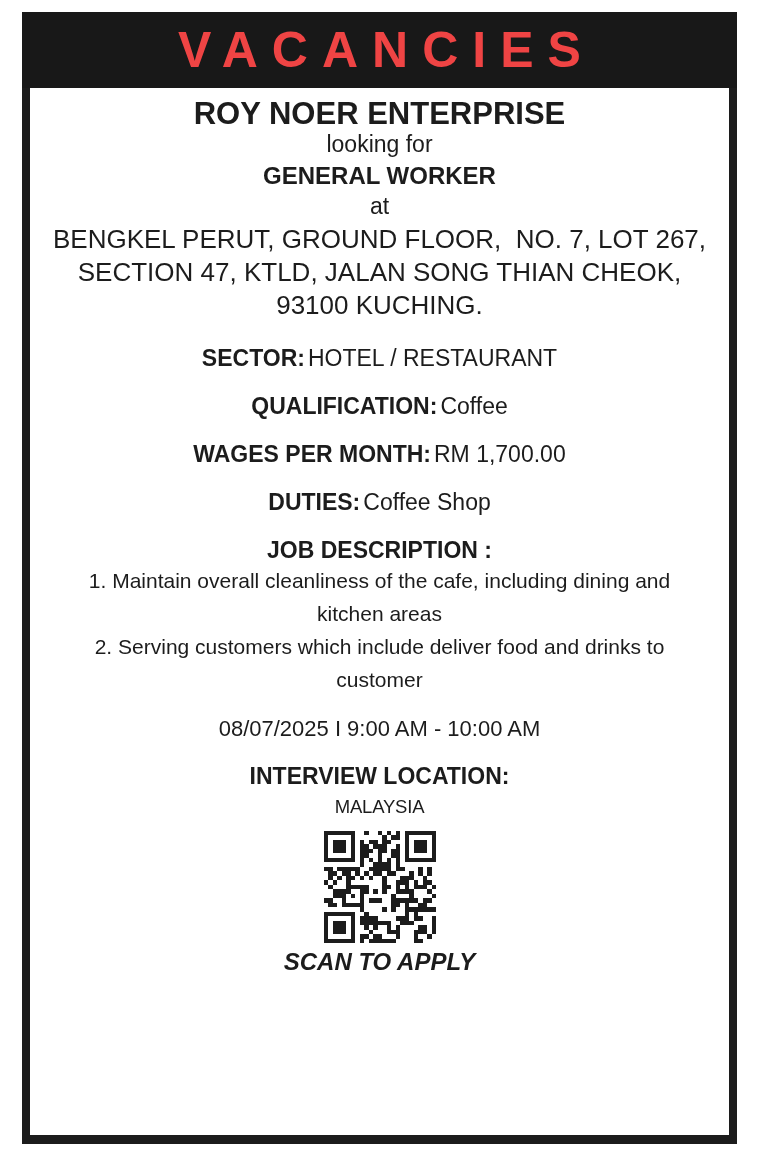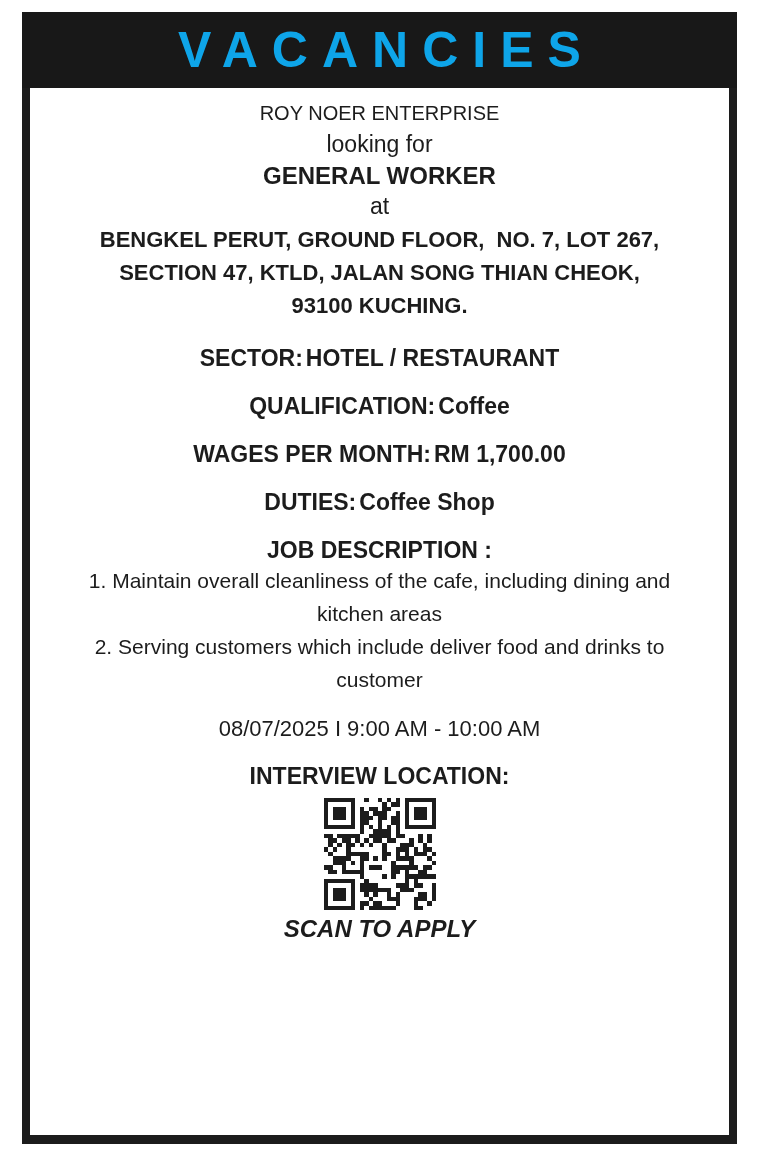--- a/index.html
+++ b/index.html
@@ -12,39 +12,39 @@
     font-family:"Liberation Sans",sans-serif;color:var(--ink);overflow:hidden;}
   .page{position:relative;width:768px;height:1158px;background:var(--paper);}
   .frame{
     position:absolute;left:22px;top:12px;width:715px;height:1132px;
     border-left:8px solid var(--ink);
     border-right:8px solid var(--ink);
     border-bottom:9px solid var(--ink);
     background:var(--paper);
   }
   .banner{
-    height:76px;background:var(--bar);color:#0ea5e9;
+    height:76px;background:var(--bar);color:#ef4444;
     display:flex;align-items:center;justify-content:center;
     margin:0 -8px; 
   }
   .banner-title{
     font-size:50px;font-weight:800;letter-spacing:14px;
     padding-left:14px; 
     line-height:1;white-space:nowrap;
   }
   .content{padding:10px 8px 0 8px;text-align:center;}
-  .company{font-size:20px;font-weight:400;line-height:31px;}
+  .company{font-size:31px;font-weight:700;line-height:31px;}
   .plain{font-size:23px;font-weight:400;line-height:31px;}
   .position{font-size:24px;font-weight:700;line-height:31px;}
-  .addr{font-size:22px;font-weight:700;line-height:33px;white-space:pre-wrap;}
+  .addr{font-size:26px;font-weight:400;line-height:33px;white-space:pre-wrap;}
   .addr-block{margin-top:1px;}
   .fields{margin-top:22px;}
   .field{font-size:23px;line-height:28px;margin-bottom:20px;}
   .field .lbl{font-weight:700;}
-  .field .val{font-weight:700;margin-left:3px;}
+  .field .val{font-weight:400;margin-left:3px;}
   .jd-heading{font-size:23px;font-weight:700;line-height:28px;margin-top:2px;}
   .jd-line{font-size:21px;font-weight:400;line-height:33px;}
   .iv-heading{font-size:23px;font-weight:700;line-height:28px;}
   .iv-value{font-size:22px;font-weight:400;line-height:33px;}
   .iv-dt{margin-top:16px;}
   .loc{margin-top:17px;}
   .loc-line{font-size:18.5px;font-weight:400;line-height:33px;letter-spacing:-0.2px;white-space:pre-wrap;}
   .qr-wrap{margin-top:6px;display:flex;justify-content:center;}
   .qr{width:116px;height:116px;background:#fff;padding:2px;}
   .qr svg{display:block;}
@@ -95,20 +95,21 @@
         <div class="jd-line">2. Serving customers which include deliver food and drinks to</div>
         <div class="jd-line">customer</div>
       </div>
 
       <div class="iv-dt">
         <div class="iv-value">08/07/2025 I 9:00 AM - 10:00 AM</div>
       </div>
 
       <div class="loc">
         <div class="iv-heading">INTERVIEW LOCATION:</div>
+        <div class="loc-line">MALAYSIA</div>
       </div>
 
       <div class="qr-wrap">
         <div class="qr">
             <svg viewBox="0 0 25 25" width="112" height="112" shape-rendering="crispEdges" fill="#1c1c1c">
               <rect width="25" height="25" fill="#ffffff"></rect>
               <rect x="0" y="0" width="1" height="1"></rect>
               <rect x="1" y="0" width="1" height="1"></rect>
               <rect x="2" y="0" width="1" height="1"></rect>
               <rect x="3" y="0" width="1" height="1"></rect>

